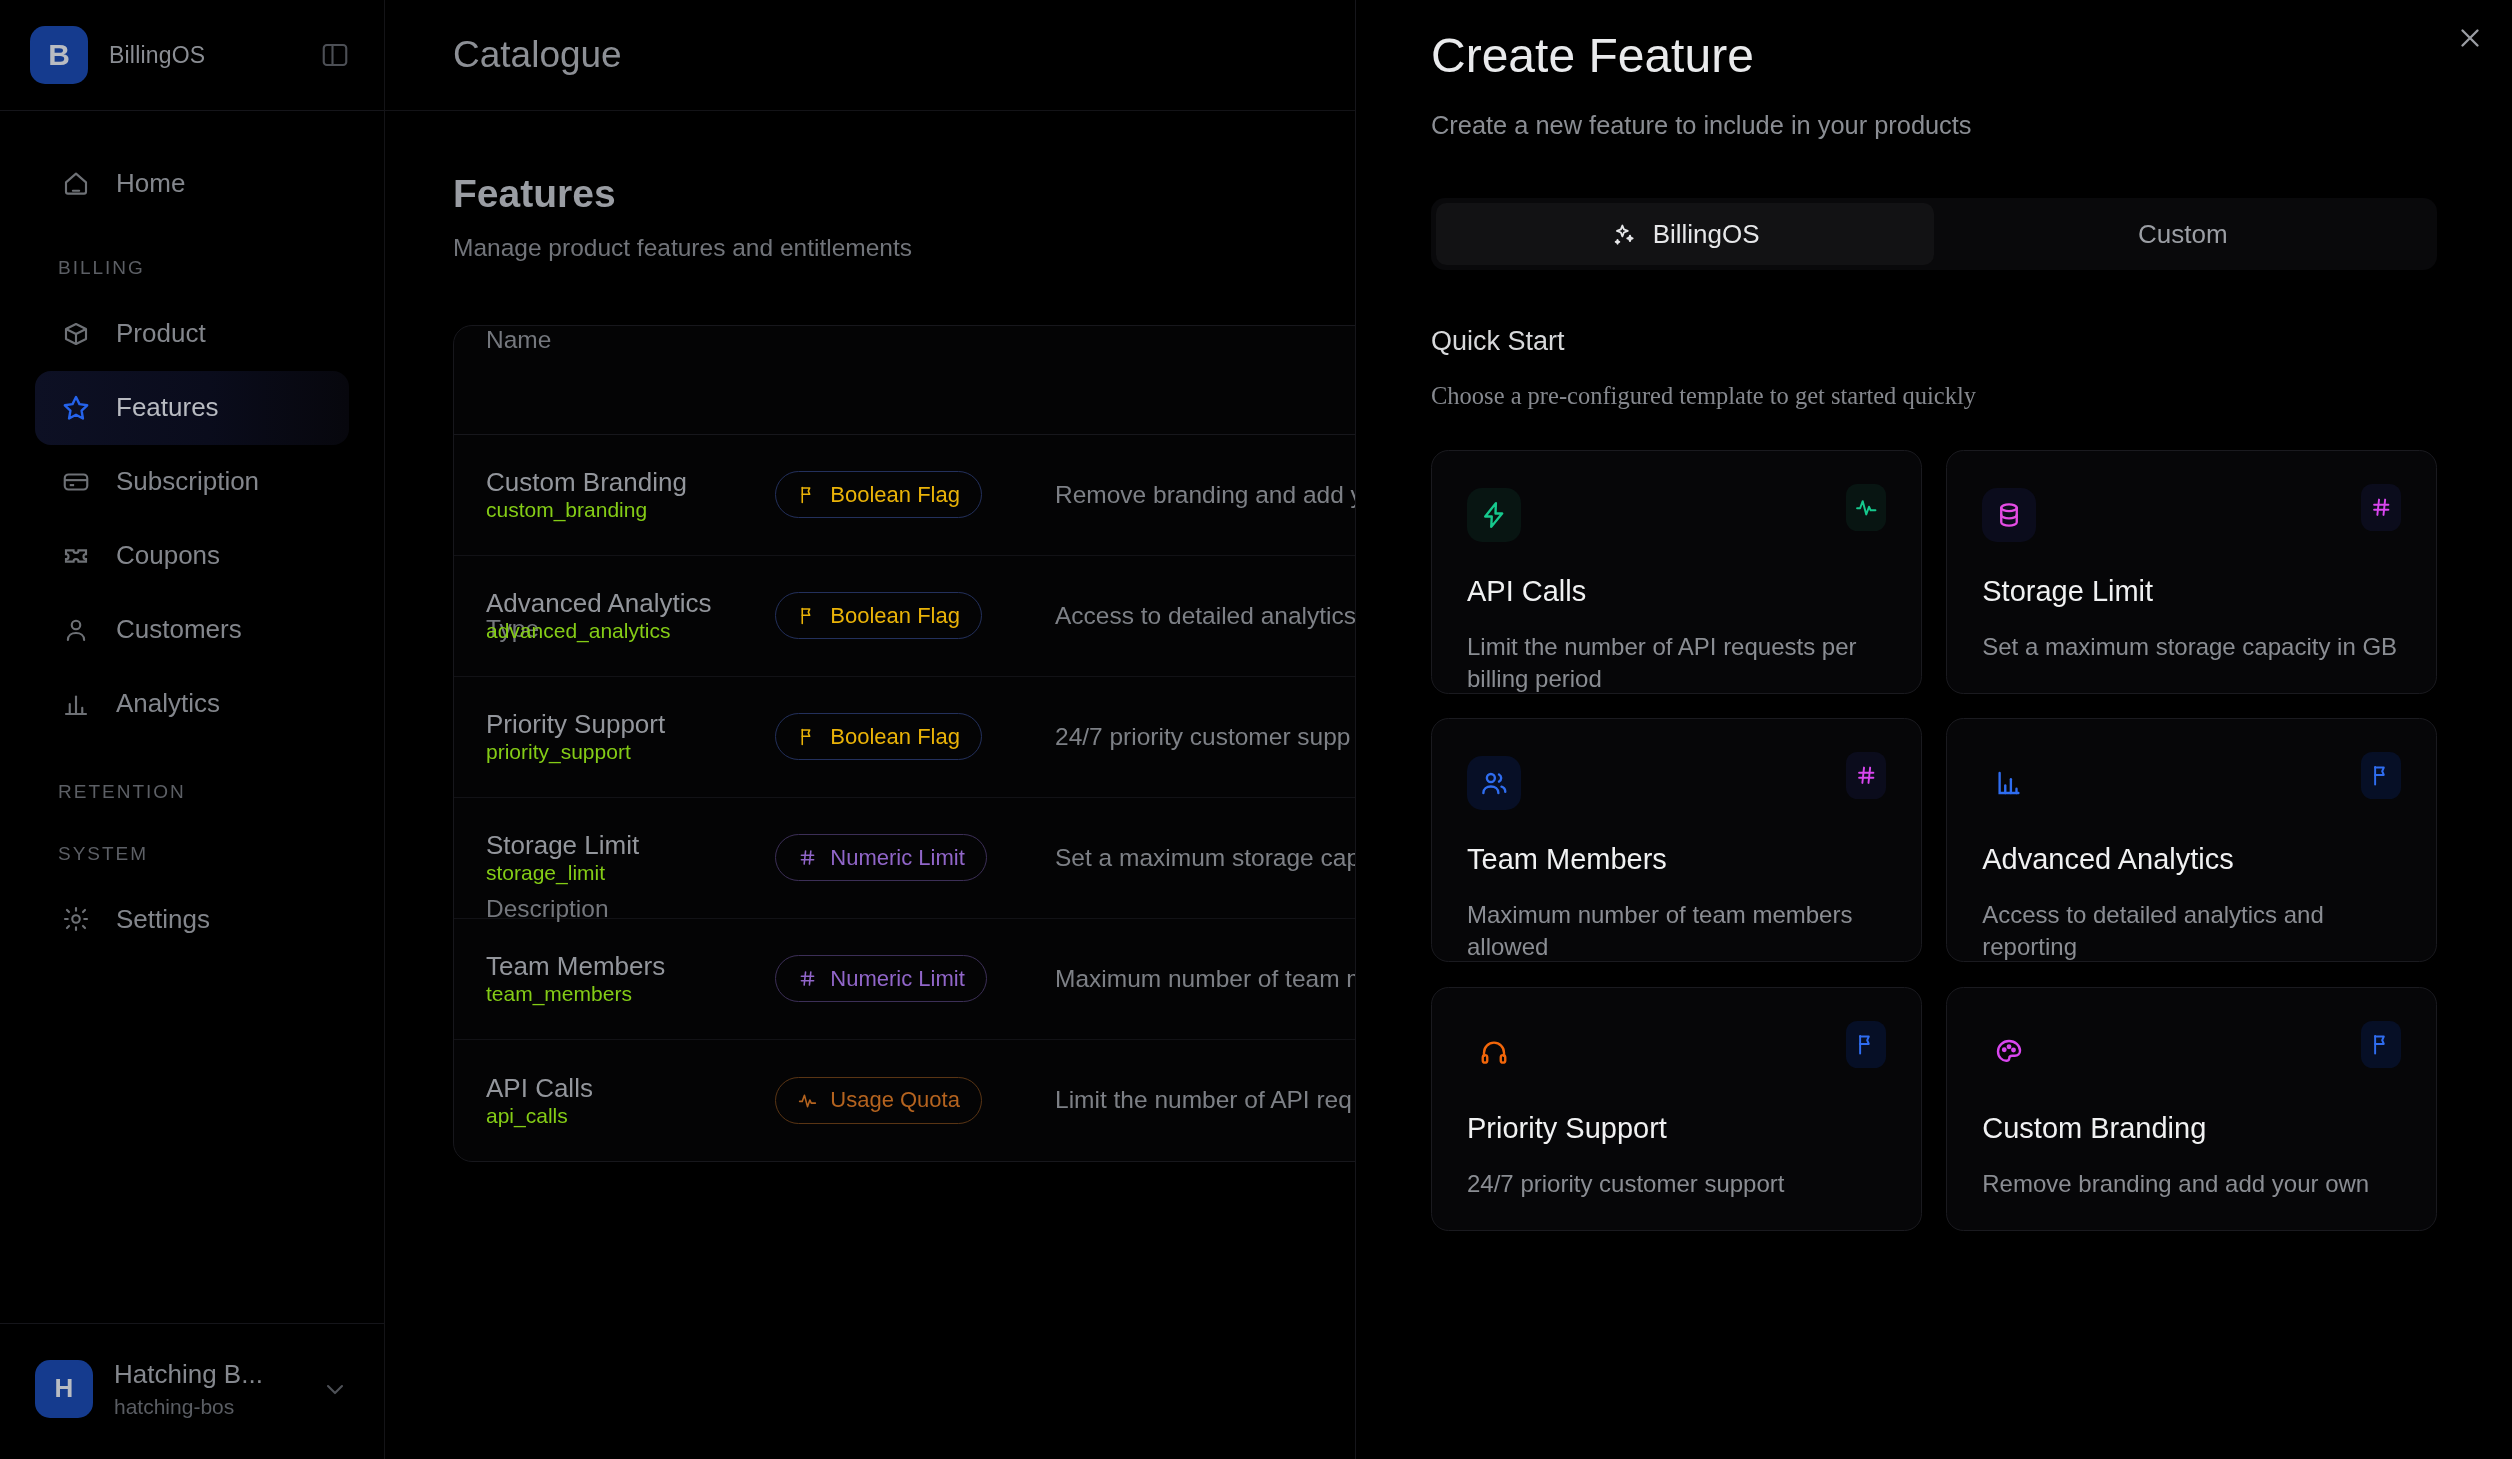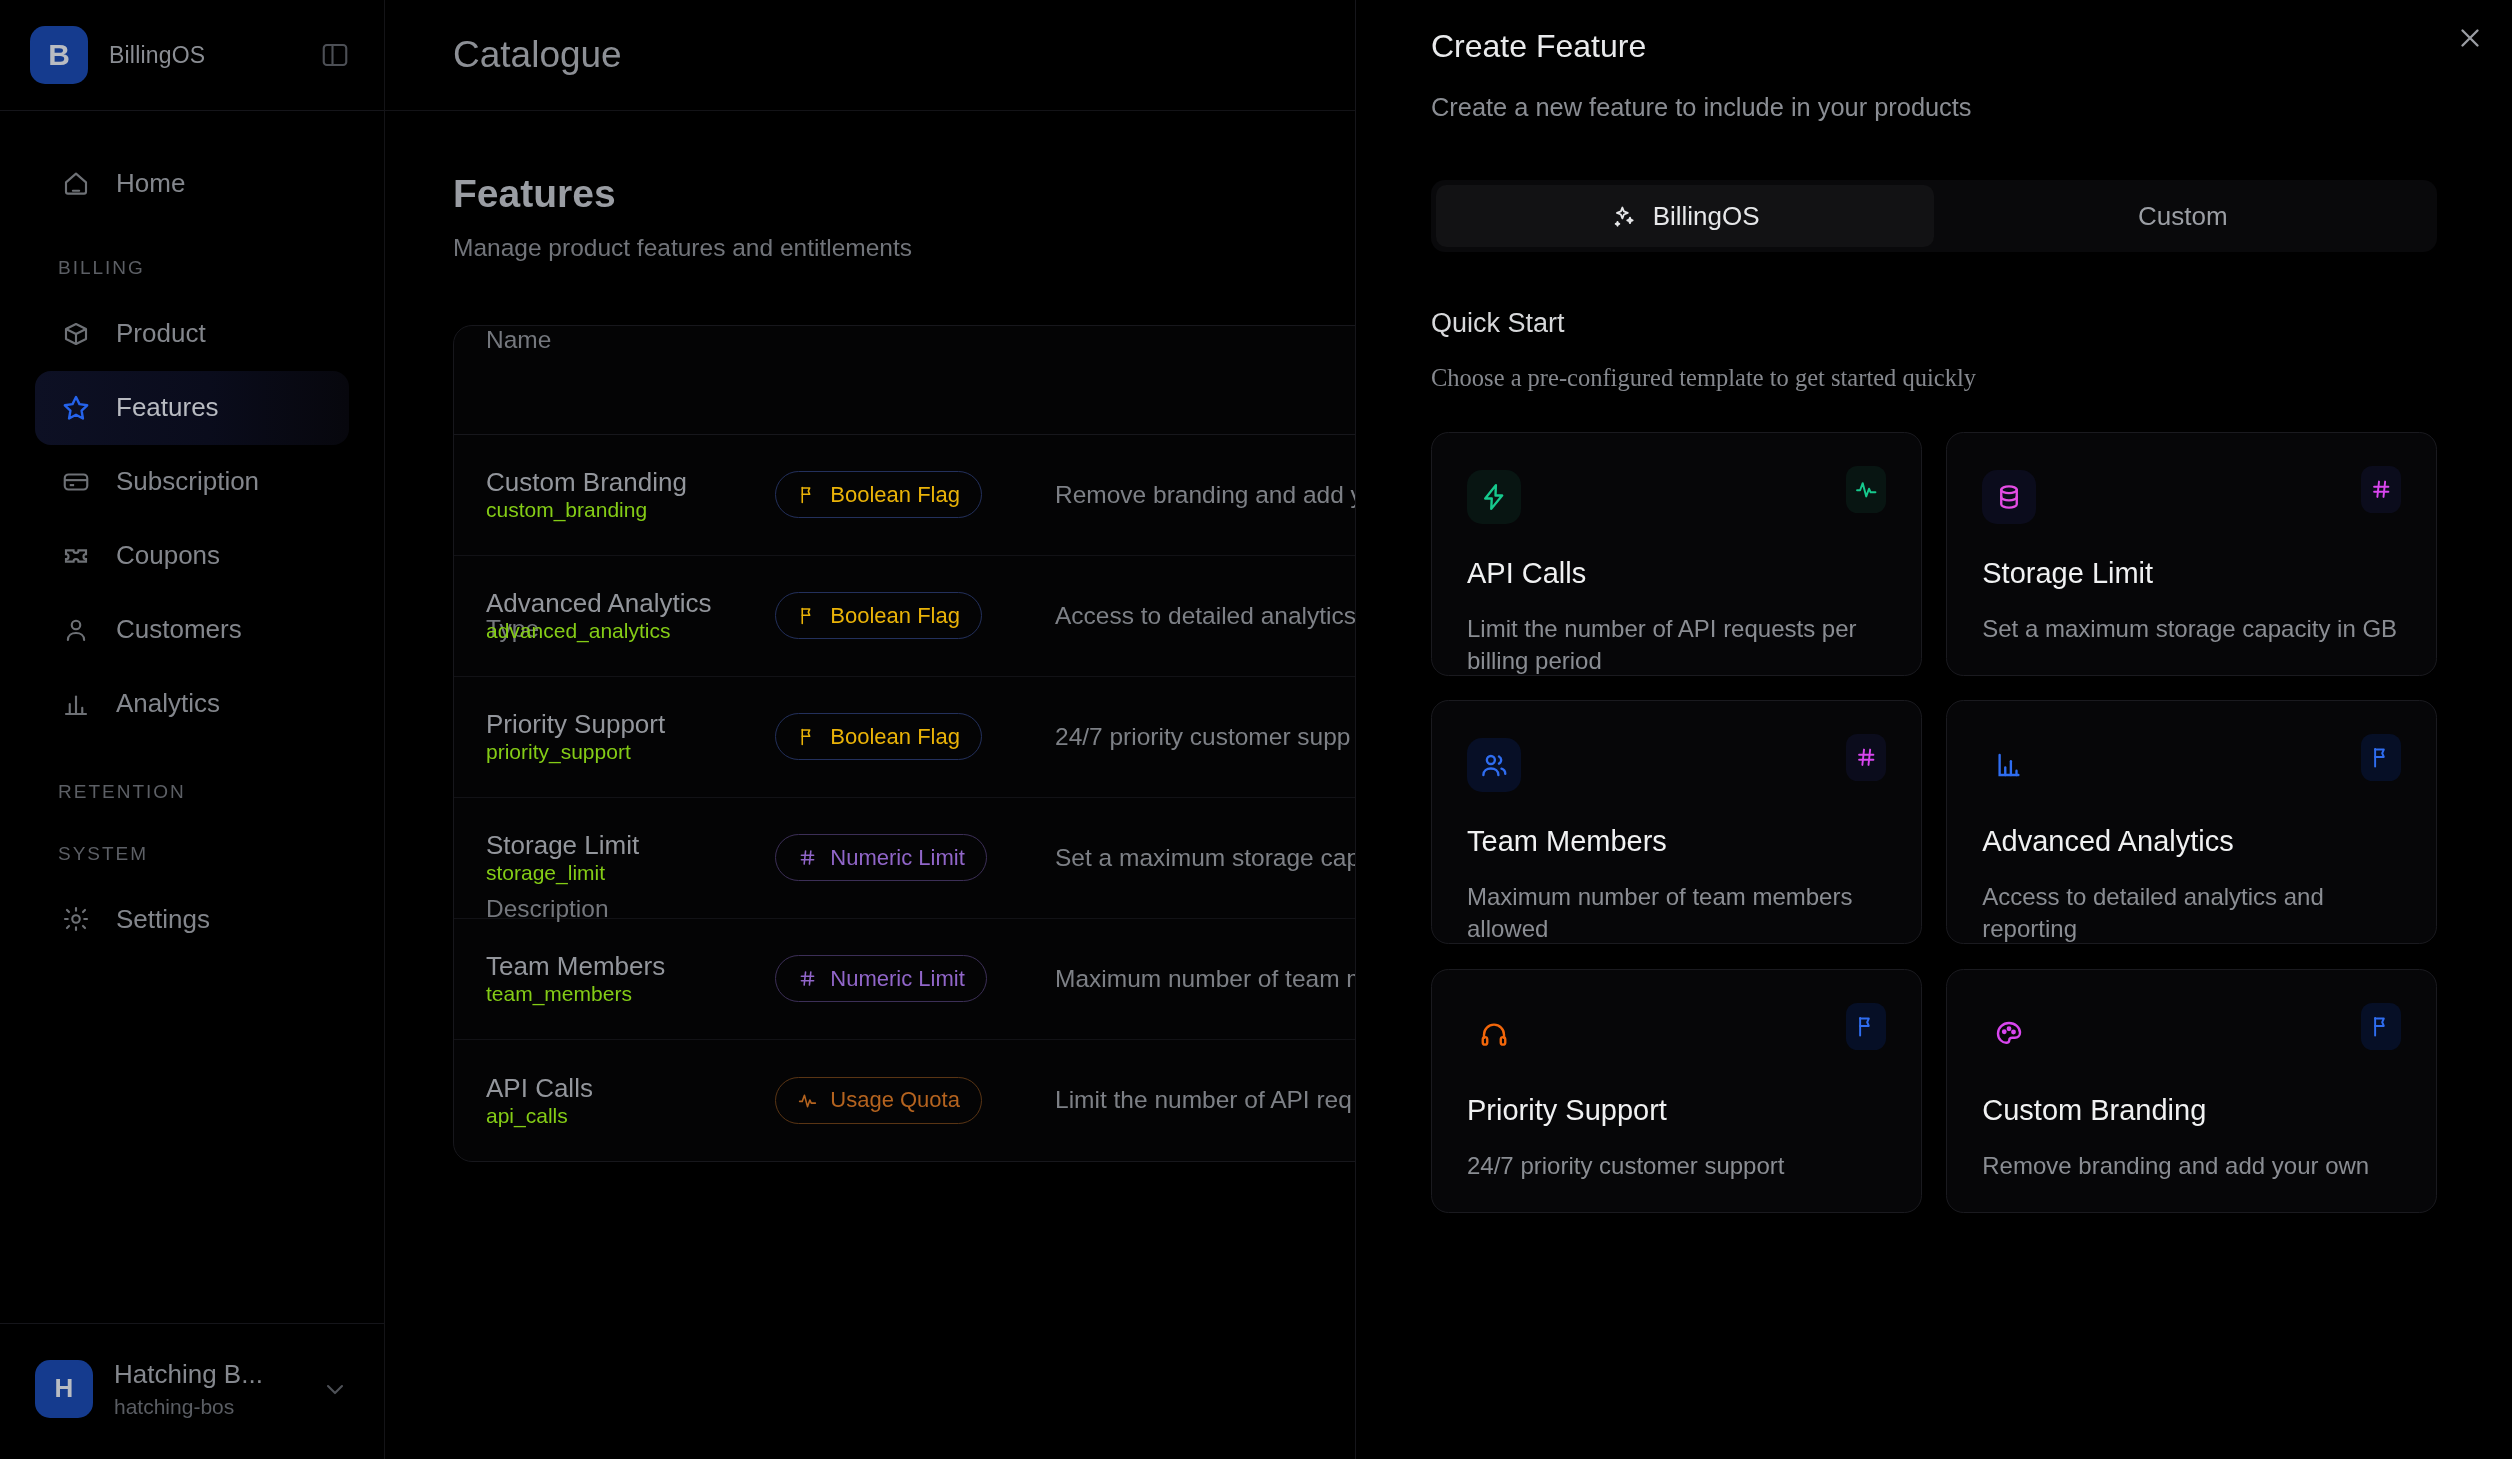--- a/index.html
+++ b/index.html
@@ -140,21 +140,21 @@
     border-left: 0.9px solid #16161b;
     padding: 0 75px;
     overflow: hidden;
   }
   .drawer-close {
     position: absolute; top: 14px; right: 19px;
     width: 47px; height: 47px; border-radius: 8.8px;
     display: flex; align-items: center; justify-content: center;
     color: #9a9da3;
   }
-  .drawer-title { font-size: 32px; color: #e9eaec; margin-top: 28px; font-weight: 400; }
+  .drawer-title { font-size: 48px; color: #e9eaec; margin-top: 28px; font-weight: 400; }
   .drawer-sub { font-size: 25.4px; color: #8a8d93; margin-top: 28px; }
 
   .tabs {
     margin-top: 58px; height: 72px;
     background: #09090b; border-radius: 14px;
     display: flex; padding: 5.3px;
   }
   .tab {
     flex: 1 1 0; display: flex; align-items: center; justify-content: center;
     gap: 16px; font-size: 26px; color: #9b9ea4; border-radius: 10.5px;

